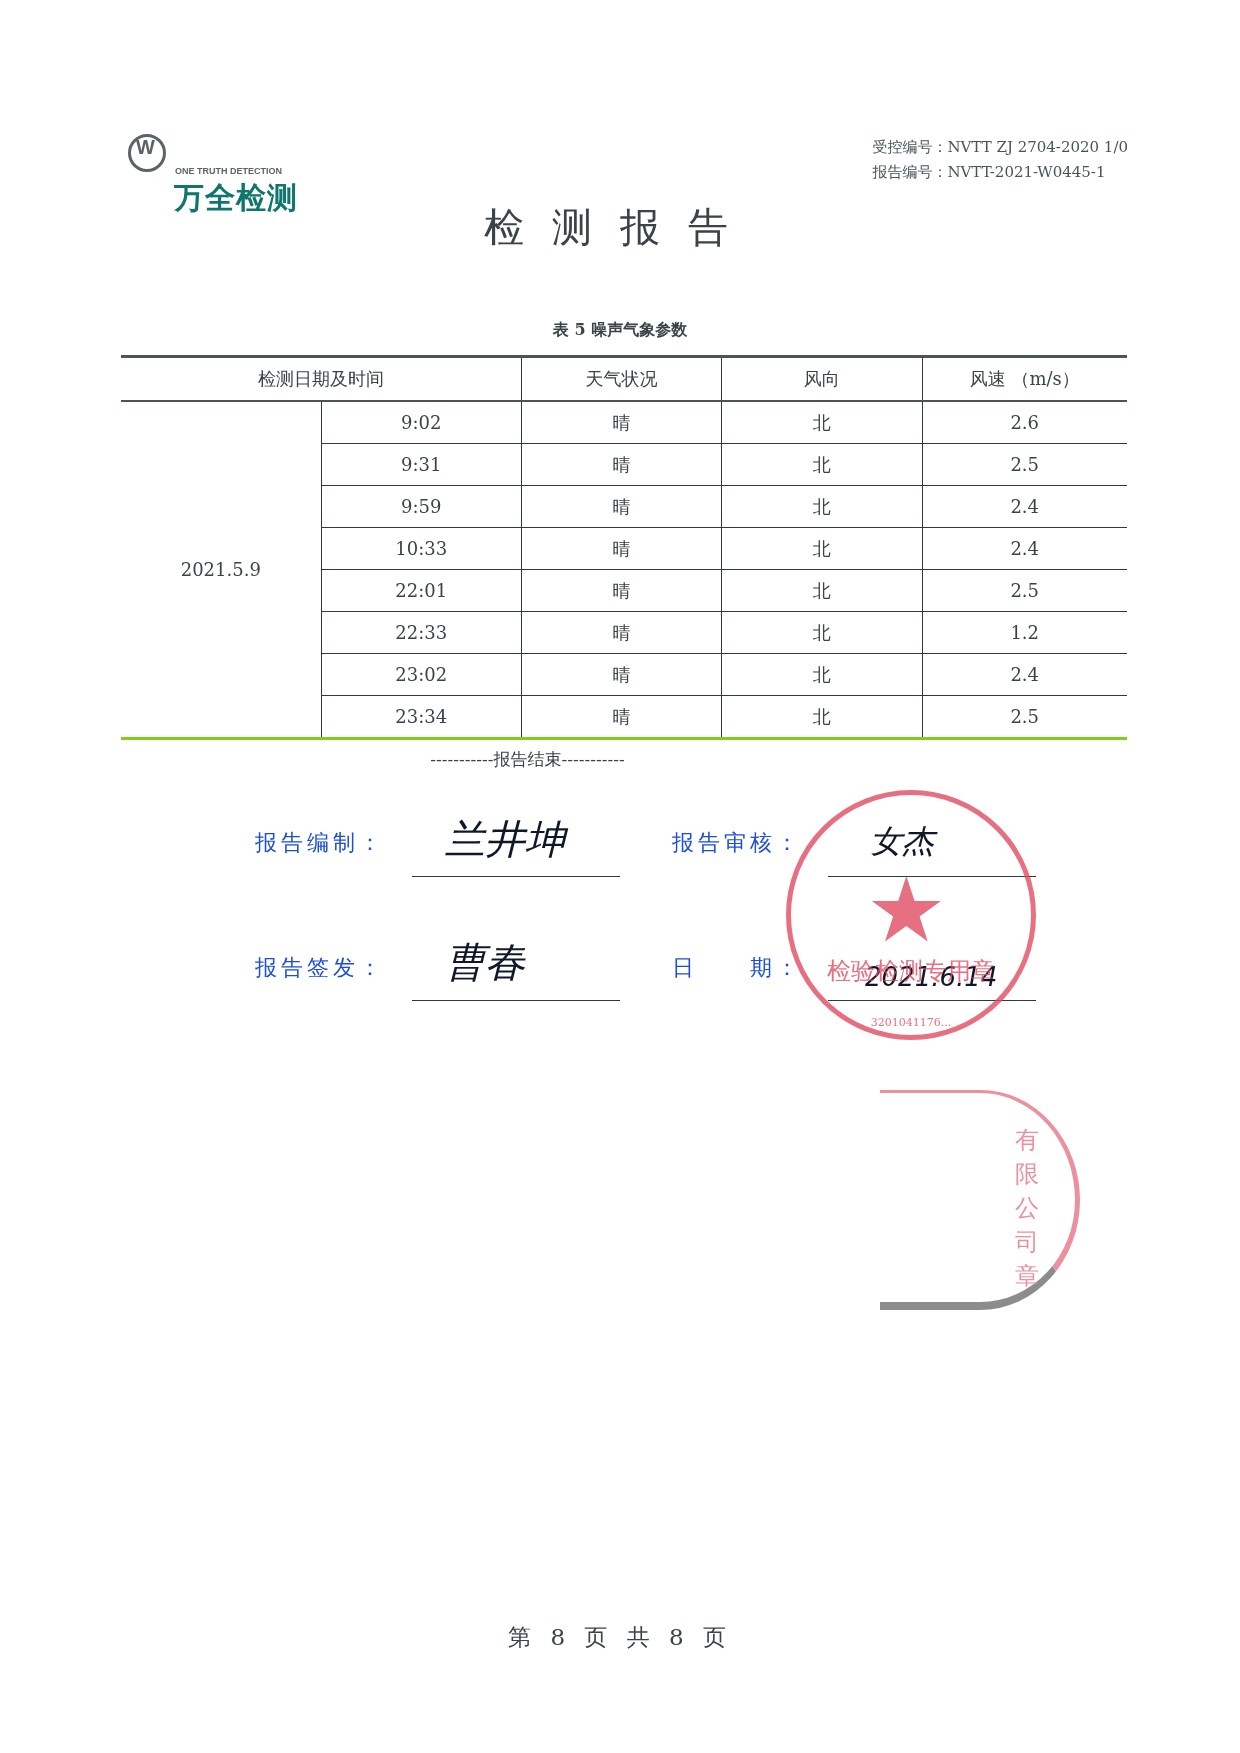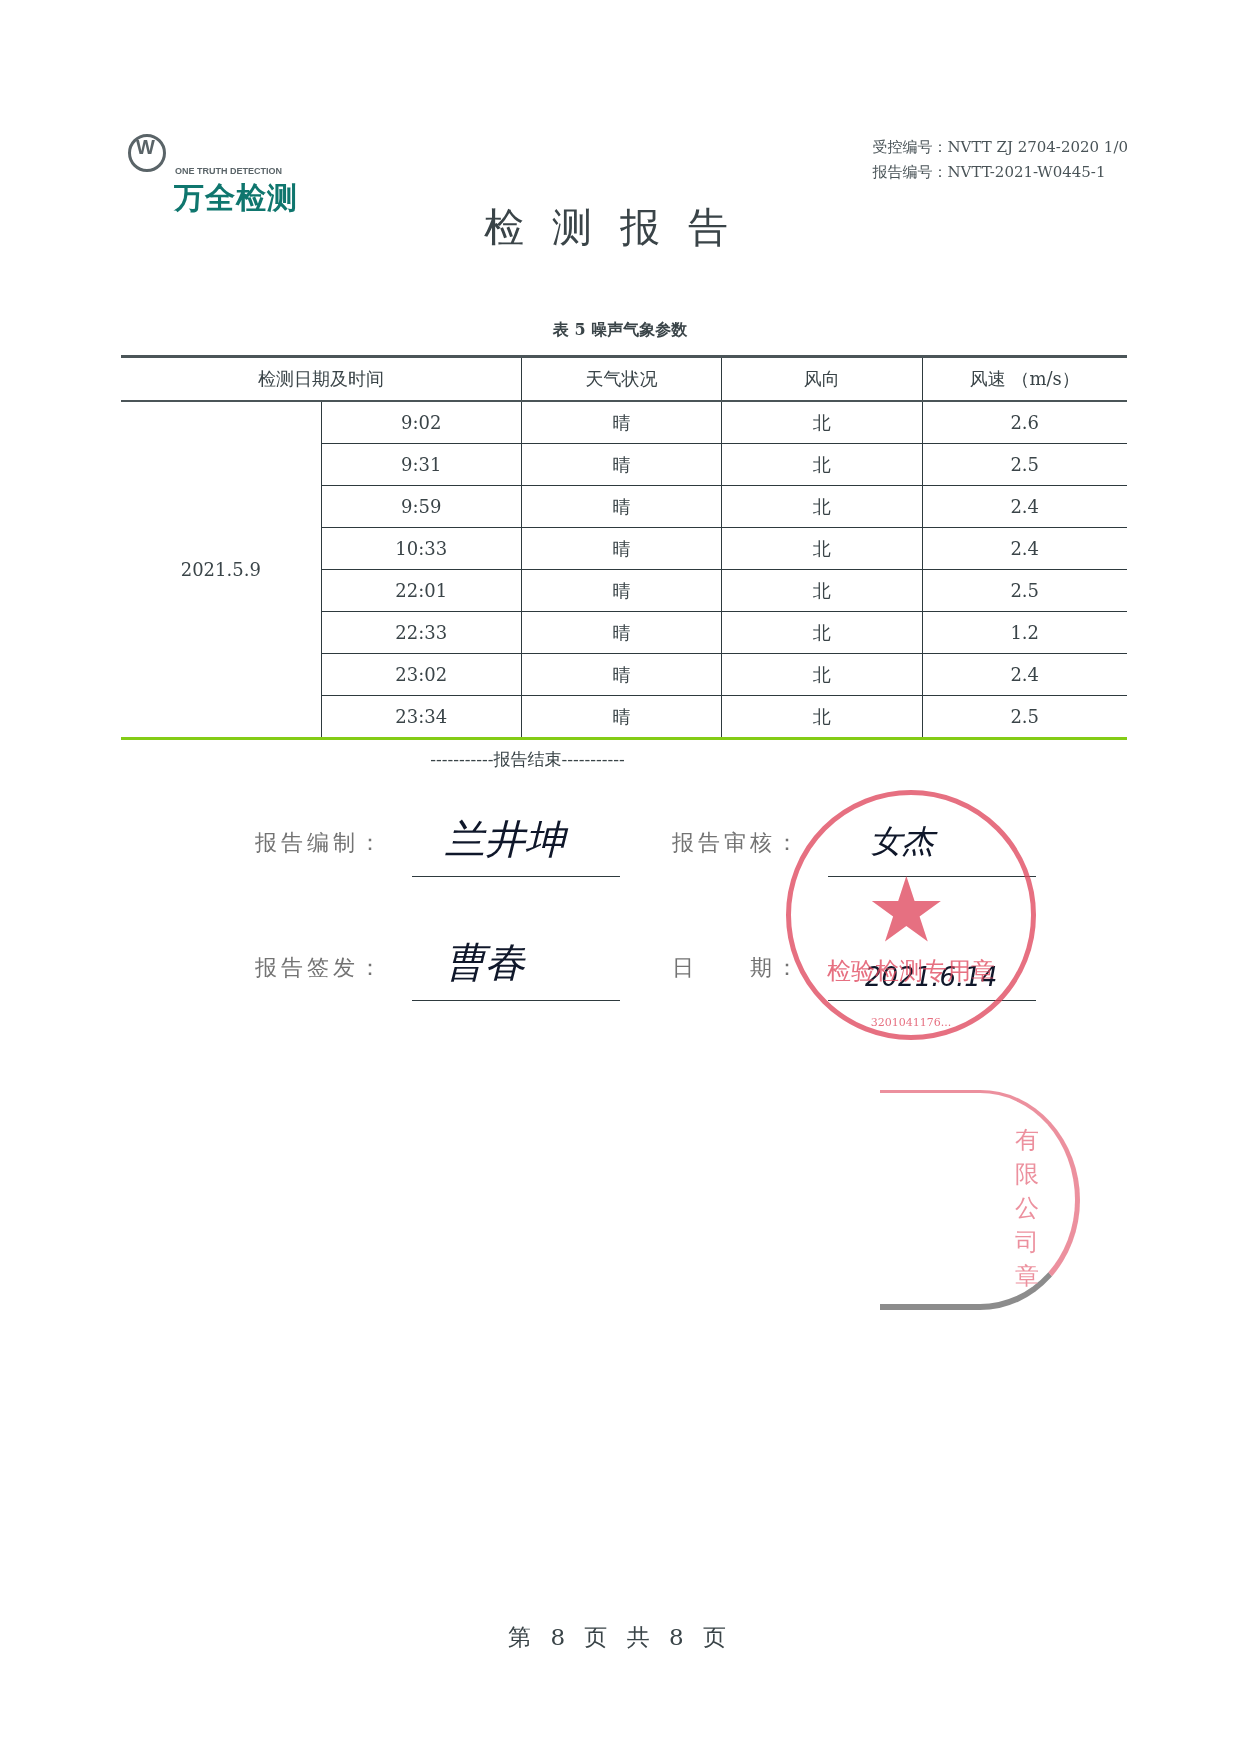--- a/index.html
+++ b/index.html
@@ -15,29 +15,29 @@
   .ctrl{right:112px;top:135px;text-align:left;font-size:15px;line-height:25px;color:#4a5458;}
   .title{left:0;width:1240px;top:200px;text-align:center;font-size:40px;letter-spacing:28px;color:#3a4448;}
   .tcap{left:0;width:1240px;top:320px;text-align:center;font-size:16px;font-weight:bold;color:#3a4448;}
   table.t{position:absolute;left:121px;top:355px;width:1006px;border-collapse:collapse;font-size:18px;}
   table.t td,table.t th{border:1px solid #2e3a3e;text-align:center;height:41px;padding:0;font-weight:normal;}
   table.t{border-top:3px solid #4b5558;border-bottom:3px solid #84cc16;}
   table.t th{height:42px;border-bottom:2px solid #4b5558;}
   table.t tr>*:first-child{border-left:none;}
   table.t tr>*:last-child{border-right:none;}
   .end{left:0;width:1055px;top:748px;text-align:center;font-size:17px;}
-  .lbl{font-size:22px;letter-spacing:4px;color:#737373;}
+  .lbl{font-size:22px;letter-spacing:4px;color:#1d4ed8;}
   .line{height:1px;background:#2e3a3e;}
   .sig{font-family:"DejaVu Sans",sans-serif;font-size:40px;color:#0f172a;font-style:italic;}
   .stamp{left:786px;top:790px;width:250px;height:250px;border:5px solid #e0485e;border-radius:50%;box-sizing:border-box;opacity:.78;}
   .stamp-star{position:absolute;left:75px;top:70px;font-size:90px;color:#e0485e;line-height:1;}
   .stamp-txt{position:absolute;left:0;width:100%;top:160px;text-align:center;font-size:24px;color:#e0485e;font-family:"DejaVu Sans",sans-serif;}
   .stamp-arc{position:absolute;left:0;width:100%;top:20px;text-align:center;font-size:22px;color:#e0485e;font-family:"DejaVu Sans",sans-serif;}
   .stamp-num{position:absolute;left:0;width:100%;bottom:6px;text-align:center;font-size:11px;color:#e0485e;}
-  .stamp2{left:880px;top:1090px;width:200px;height:220px;border-right:5px solid #e0485e;border-top:3px solid #e0485e;border-bottom:6px solid #404040;border-radius:0 50% 50% 0;opacity:.6;box-sizing:border-box;}
+  .stamp2{left:880px;top:1090px;width:200px;height:220px;border-right:5px solid #e0485e;border-top:3px solid #e0485e;border-bottom:8px solid #404040;border-radius:0 50% 50% 0;opacity:.6;box-sizing:border-box;}
   .stamp2-txt{position:absolute;right:20px;top:30px;width:40px;font-size:24px;color:#e0485e;line-height:34px;font-family:"DejaVu Sans",sans-serif;}
   .pager{left:0;width:1240px;top:1622px;text-align:center;font-size:23px;letter-spacing:6px;}
 </style>
 </head>
 <body>
 
 <div class="abs logo">
   <div class="logo-circle"></div>
   <div class="logo-w">W</div>
   <div class="logo-cn">万全检测</div>

